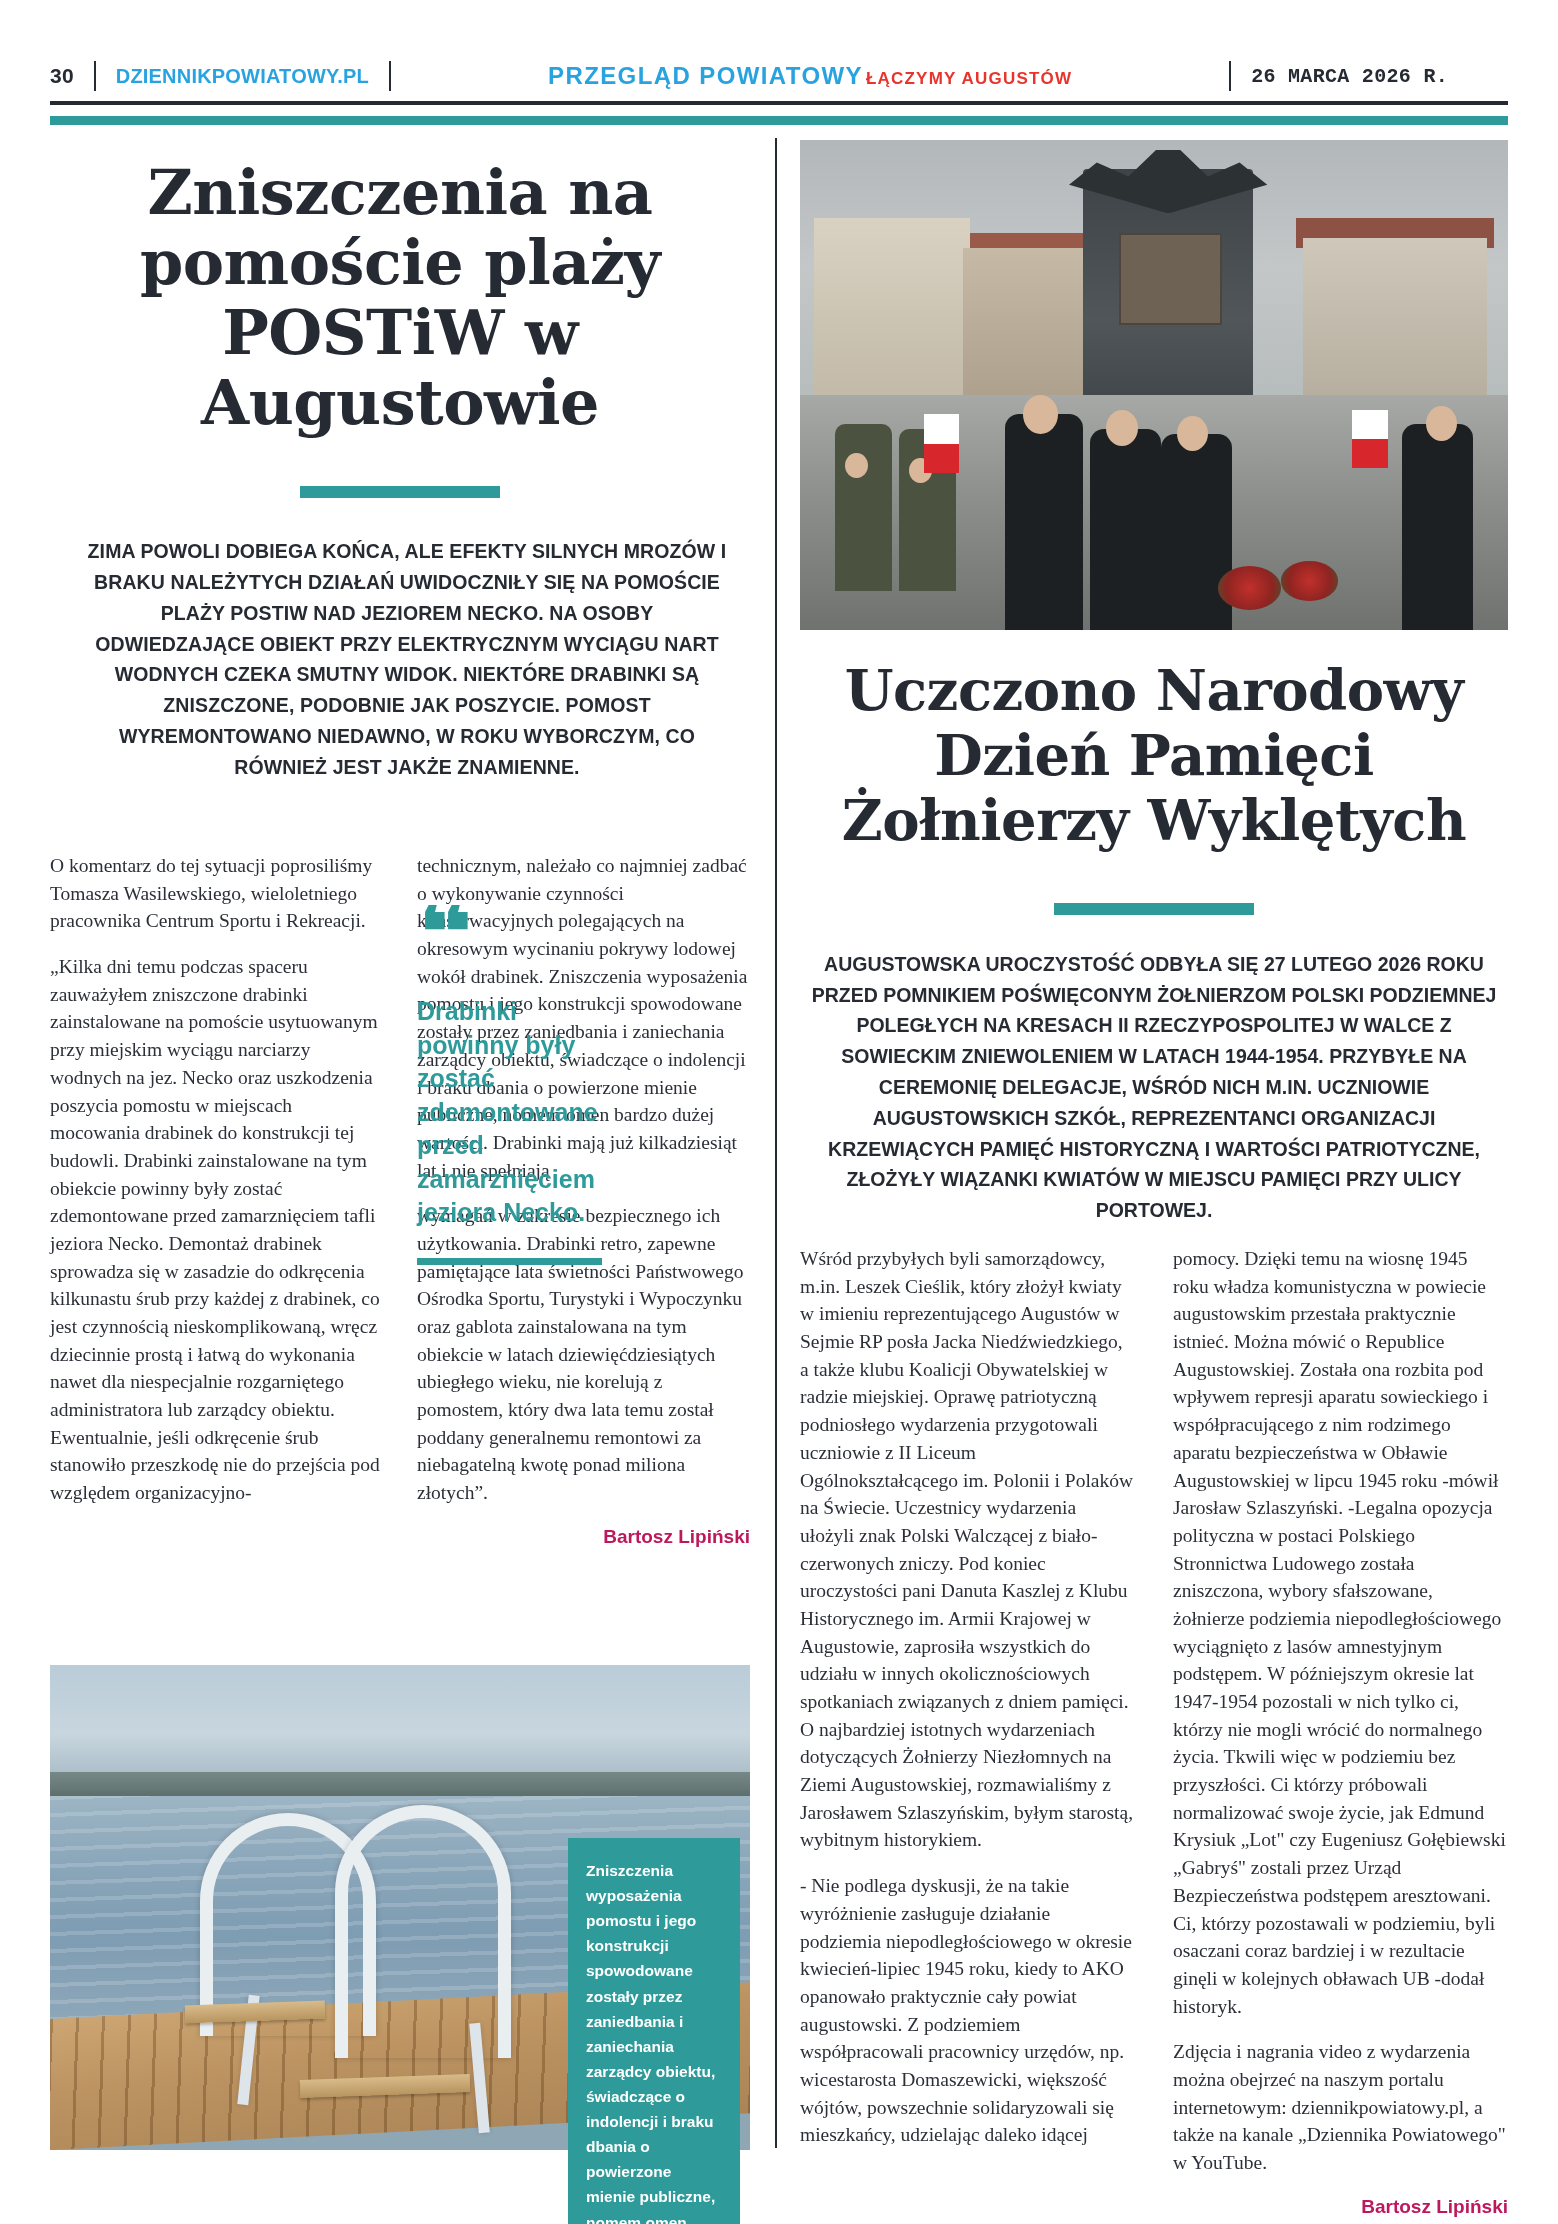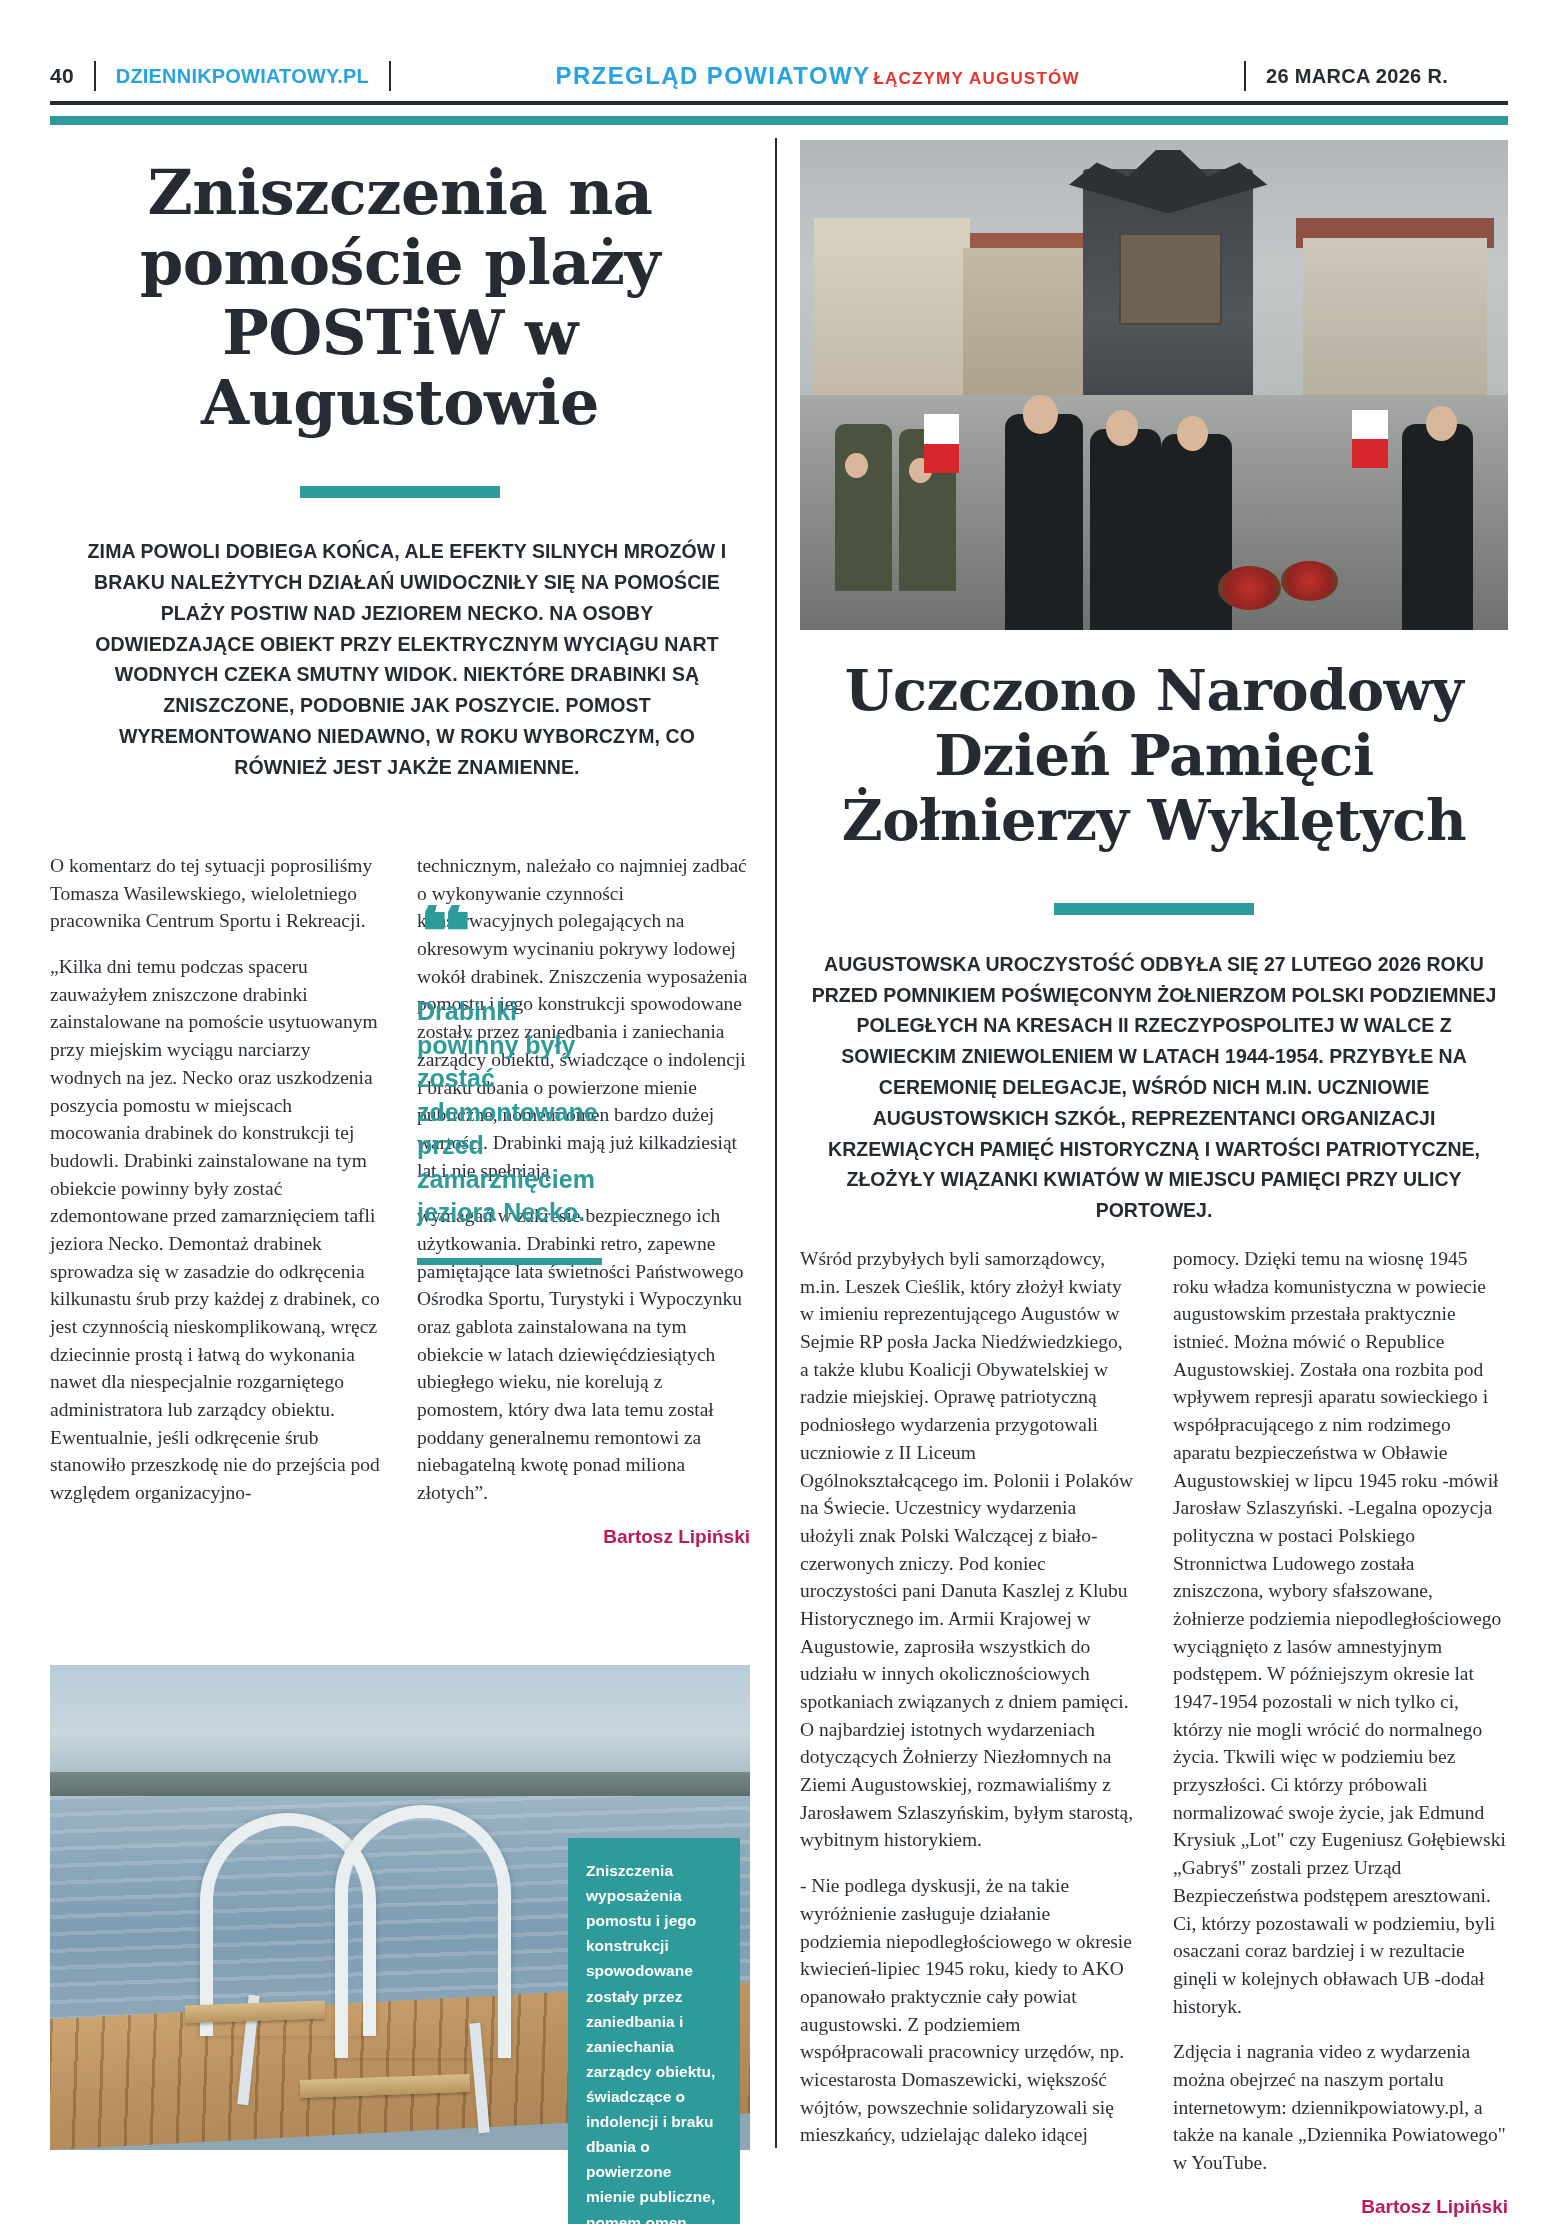--- a/index.html
+++ b/index.html
@@ -64,20 +64,21 @@
     font-weight: bold;
     font-size: 17px;
     color: #e8342a;
     letter-spacing: 1.2px;
   }
   .mh-date {
     font-weight: bold;
     font-size: 20px;
     color: #262b33;
     letter-spacing: 0.3px;
+    font-family: Liberation Mono, monospace;
   }
   .mh-spacer { width: 60px; }
 
   
   .rule-dark {
     position: absolute;
     left: 50px;
     right: 50px;
     top: 101px;
     height: 4px;
@@ -397,21 +398,21 @@
     gap: 38px;
   }
   .rb-col { width: 335px; }
 </style>
 </head>
 <body>
 
 <div class="page">
 
   <div class="masthead">
-    <span class="mh-page-num">40</span>
+    <span class="mh-page-num">30</span>
     <span class="mh-sep"></span>
     <span class="mh-site">DZIENNIKPOWIATOWY.PL</span>
     <span class="mh-sep"></span>
     <span class="mh-center">
       <span class="mh-brand">PRZEGLĄD POWIATOWY</span>
       <span class="mh-tagline">ŁĄCZYMY AUGUSTÓW</span>
     </span>
     <span class="mh-sep"></span>
     <span class="mh-date">26 MARCA 2026 R.</span>
     <span class="mh-spacer"></span>

